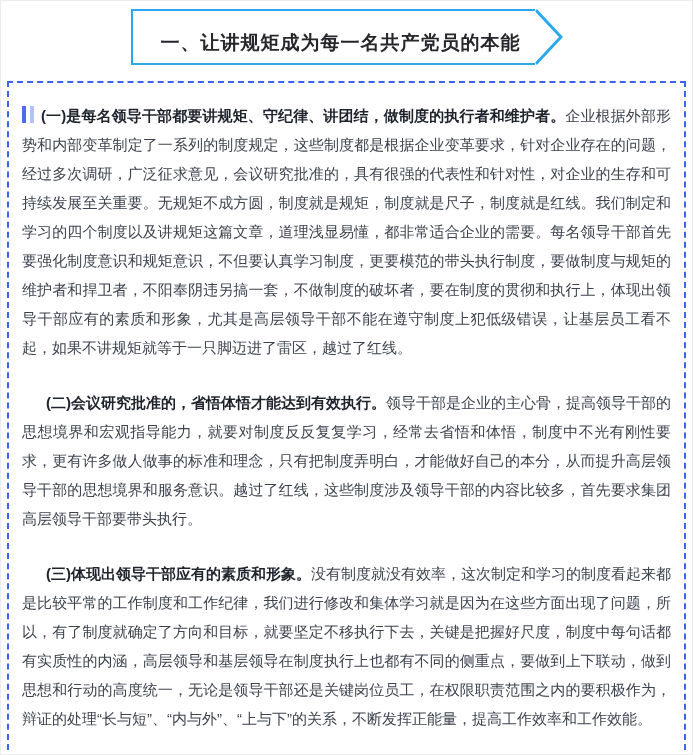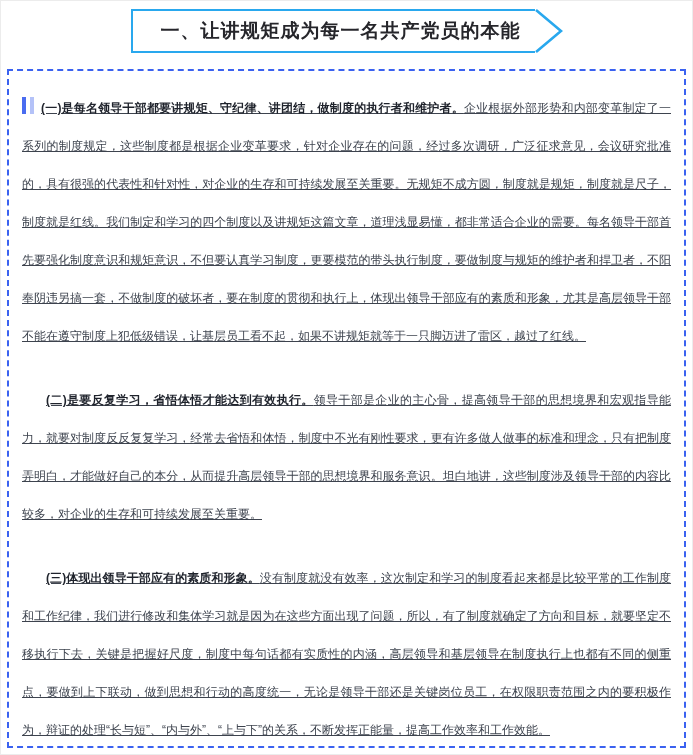--- a/index.html
+++ b/index.html
@@ -14,21 +14,21 @@
   }
   .banner-row {
     margin-top: 8px;
     text-align: center;
   }
   .banner {
     position: relative;
     display: inline-block;
     border: 2px solid #29a8ee;
     border-right: none;
-    padding: 7px 14px 7px 28px;
+    padding: 19px 14px 7px 28px;
     font-size: 19px;
     font-weight: bold;
     letter-spacing: 1px;
     color: #26262b;
     margin-right: 28px; 
   }
   .banner-arrow {
     position: absolute;
     top: -2px;
     right: -28px;
@@ -37,26 +37,25 @@
     display: block;
   }
   .content-box {
     margin: 16px 6px 0 6px;
     height: 679px;
     border: 2px dashed #3b62f0;
     padding: 18px 13px 10px 13px;
     overflow: hidden;
   }
   .para {
-    font-size: 12px;
-    line-height: 38px;
+    font-size: 15px;
+    line-height: 29px;
     color: #3d434e;
     text-align: justify;
     text-justify: inter-ideograph;
-    text-decoration: underline;
   }
   .para + .para { margin-top: 26px; }
   .para.indent { text-indent: 24px; }
   .para b { color: #1f232c; }
   .marker {
     display: inline-block;
     white-space: nowrap;
     margin-right: 7px;
   }
   .marker .bar {
@@ -78,18 +77,18 @@
       <polyline points="1,1 26,22 1,43" fill="#ffffff" stroke="#29a8ee" stroke-width="2.6" stroke-linejoin="miter"></polyline>
     </svg>
   </div>
 </div>
 
 <div class="content-box">
   <p class="para">
     <span class="marker"><span class="bar bar-dark"></span><span class="bar bar-light"></span></span><b>(一)是每名领导干部都要讲规矩、守纪律、讲团结，做制度的执行者和维护者。</b><span>企业根据外部形势和内部变革制定了一系列的制度规定，这些制度都是根据企业变革要求，针对企业存在的问题，经过多次调研，广泛征求意见，会议研究批准的，具有很强的代表性和针对性，对企业的生存和可持续发展至关重要。无规矩不成方圆，制度就是规矩，制度就是尺子，制度就是红线。我们制定和学习的四个制度以及讲规矩这篇文章，道理浅显易懂，都非常适合企业的需要。每名领导干部首先要强化制度意识和规矩意识，不但要认真学习制度，更要模范的带头执行制度，要做制度与规矩的维护者和捍卫者，不阳奉阴违另搞一套，不做制度的破坏者，要在制度的贯彻和执行上，体现出领导干部应有的素质和形象，尤其是高层领导干部不能在遵守制度上犯低级错误，让基层员工看不起，如果不讲规矩就等于一只脚迈进了雷区，越过了红线。</span>
   </p>
   <p class="para indent">
-    <b>(二)是要反复学习，省悟体悟才能达到有效执行。</b><span>领导干部是企业的主心骨，提高领导干部的思想境界和宏观指导能力，就要对制度反反复复学习，经常去省悟和体悟，制度中不光有刚性要求，更有许多做人做事的标准和理念，只有把制度弄明白，才能做好自己的本分，从而提升高层领导干部的思想境界和服务意识。坦白地讲，这些制度涉及领导干部的内容比较多，对企业的生存和可持续发展至关重要。</span>
+    <b>(二)会议研究批准的，省悟体悟才能达到有效执行。</b><span>领导干部是企业的主心骨，提高领导干部的思想境界和宏观指导能力，就要对制度反反复复学习，经常去省悟和体悟，制度中不光有刚性要求，更有许多做人做事的标准和理念，只有把制度弄明白，才能做好自己的本分，从而提升高层领导干部的思想境界和服务意识。越过了红线，这些制度涉及领导干部的内容比较多，首先要求集团高层领导干部要带头执行。</span>
   </p>
   <p class="para indent">
     <b>(三)体现出领导干部应有的素质和形象。</b><span>没有制度就没有效率，这次制定和学习的制度看起来都是比较平常的工作制度和工作纪律，我们进行修改和集体学习就是因为在这些方面出现了问题，所以，有了制度就确定了方向和目标，就要坚定不移执行下去，关键是把握好尺度，制度中每句话都有实质性的内涵，高层领导和基层领导在制度执行上也都有不同的侧重点，要做到上下联动，做到思想和行动的高度统一，无论是领导干部还是关键岗位员工，在权限职责范围之内的要积极作为，辩证的处理“长与短”、“内与外”、“上与下”的关系，不断发挥正能量，提高工作效率和工作效能。</span>
   </p>
 </div>
 
 </body></html>

